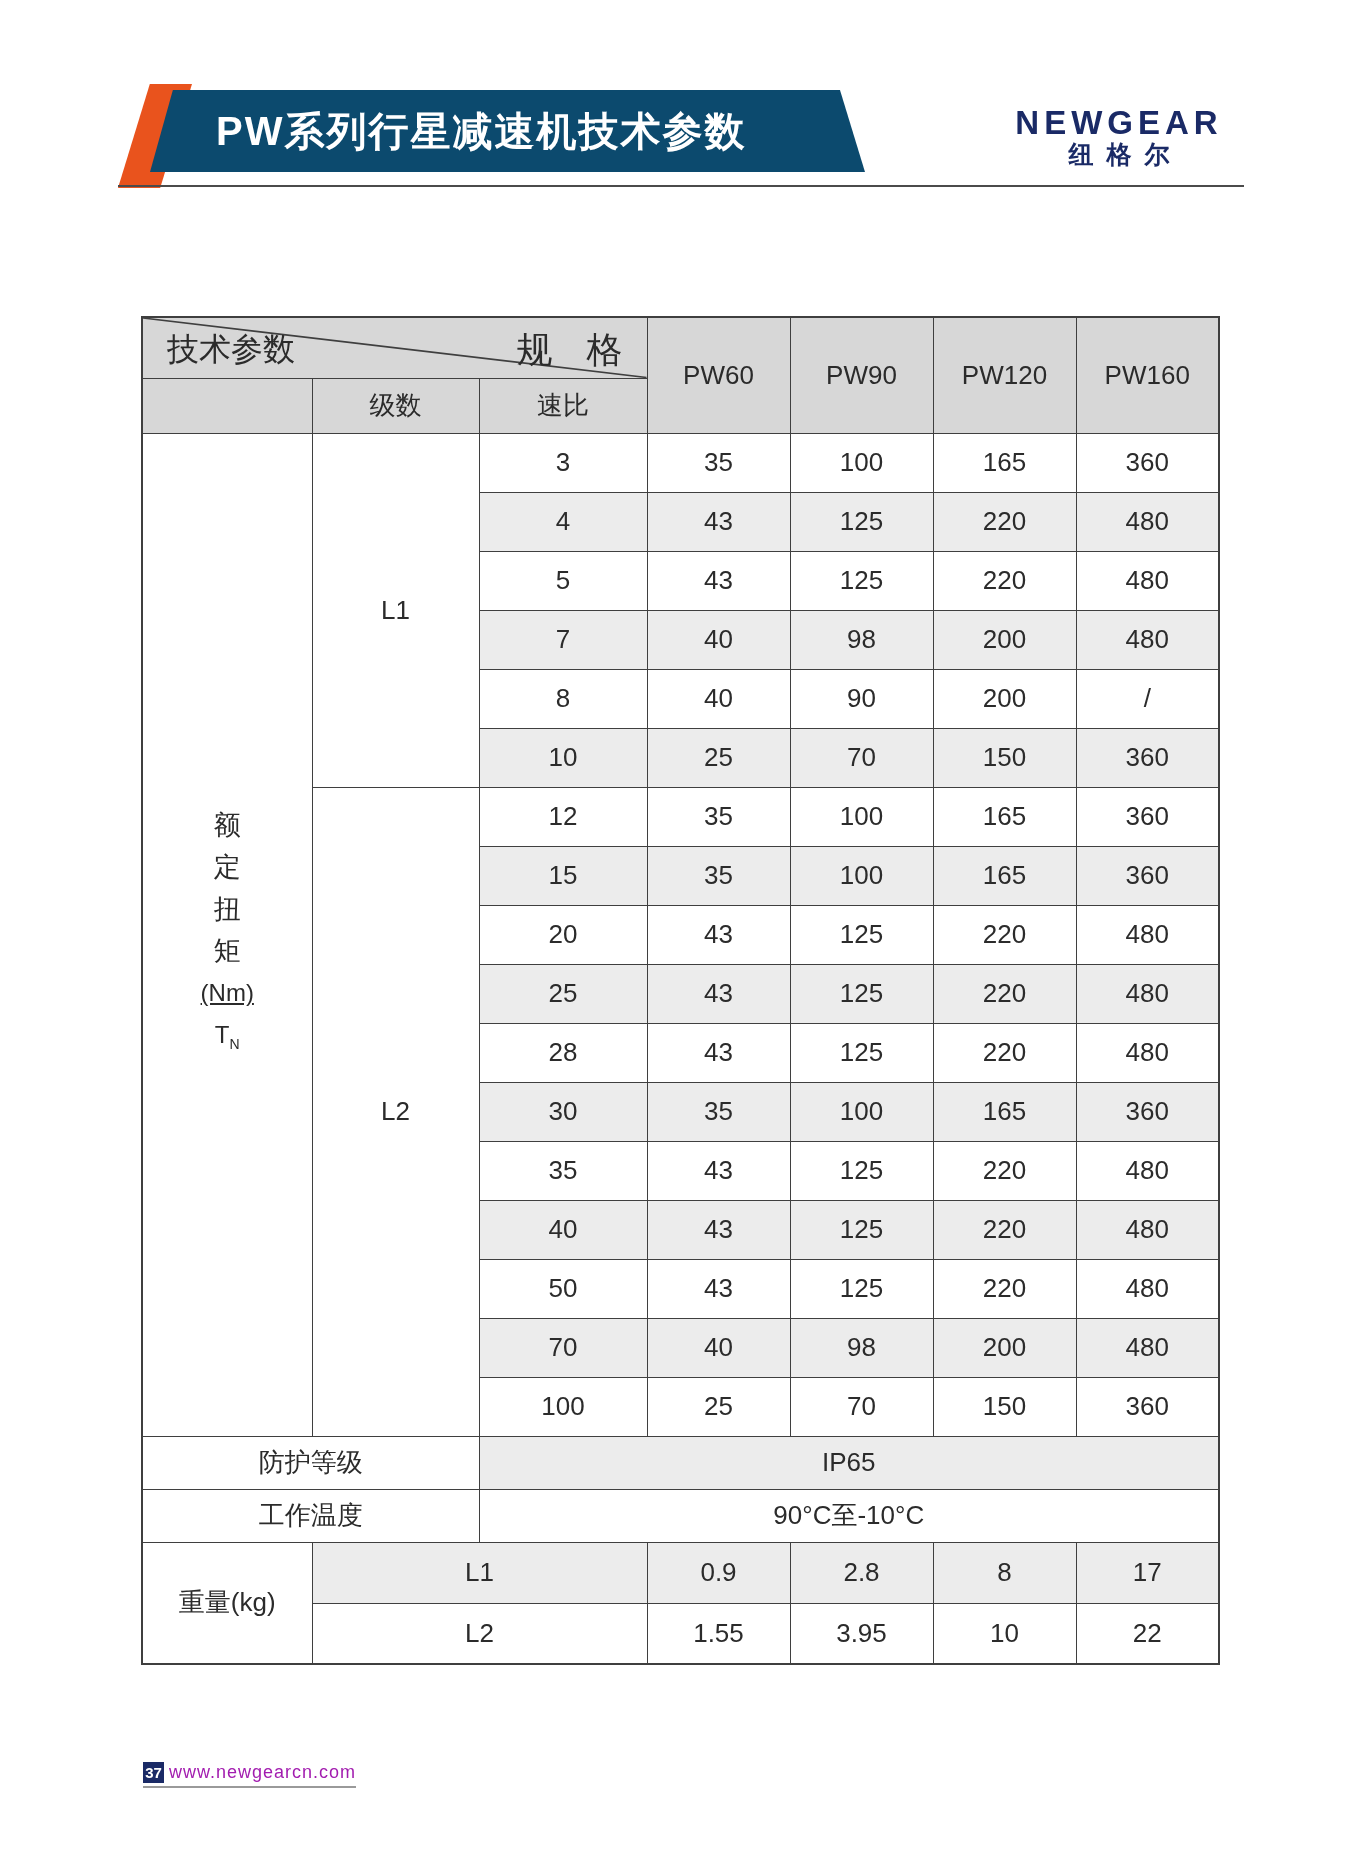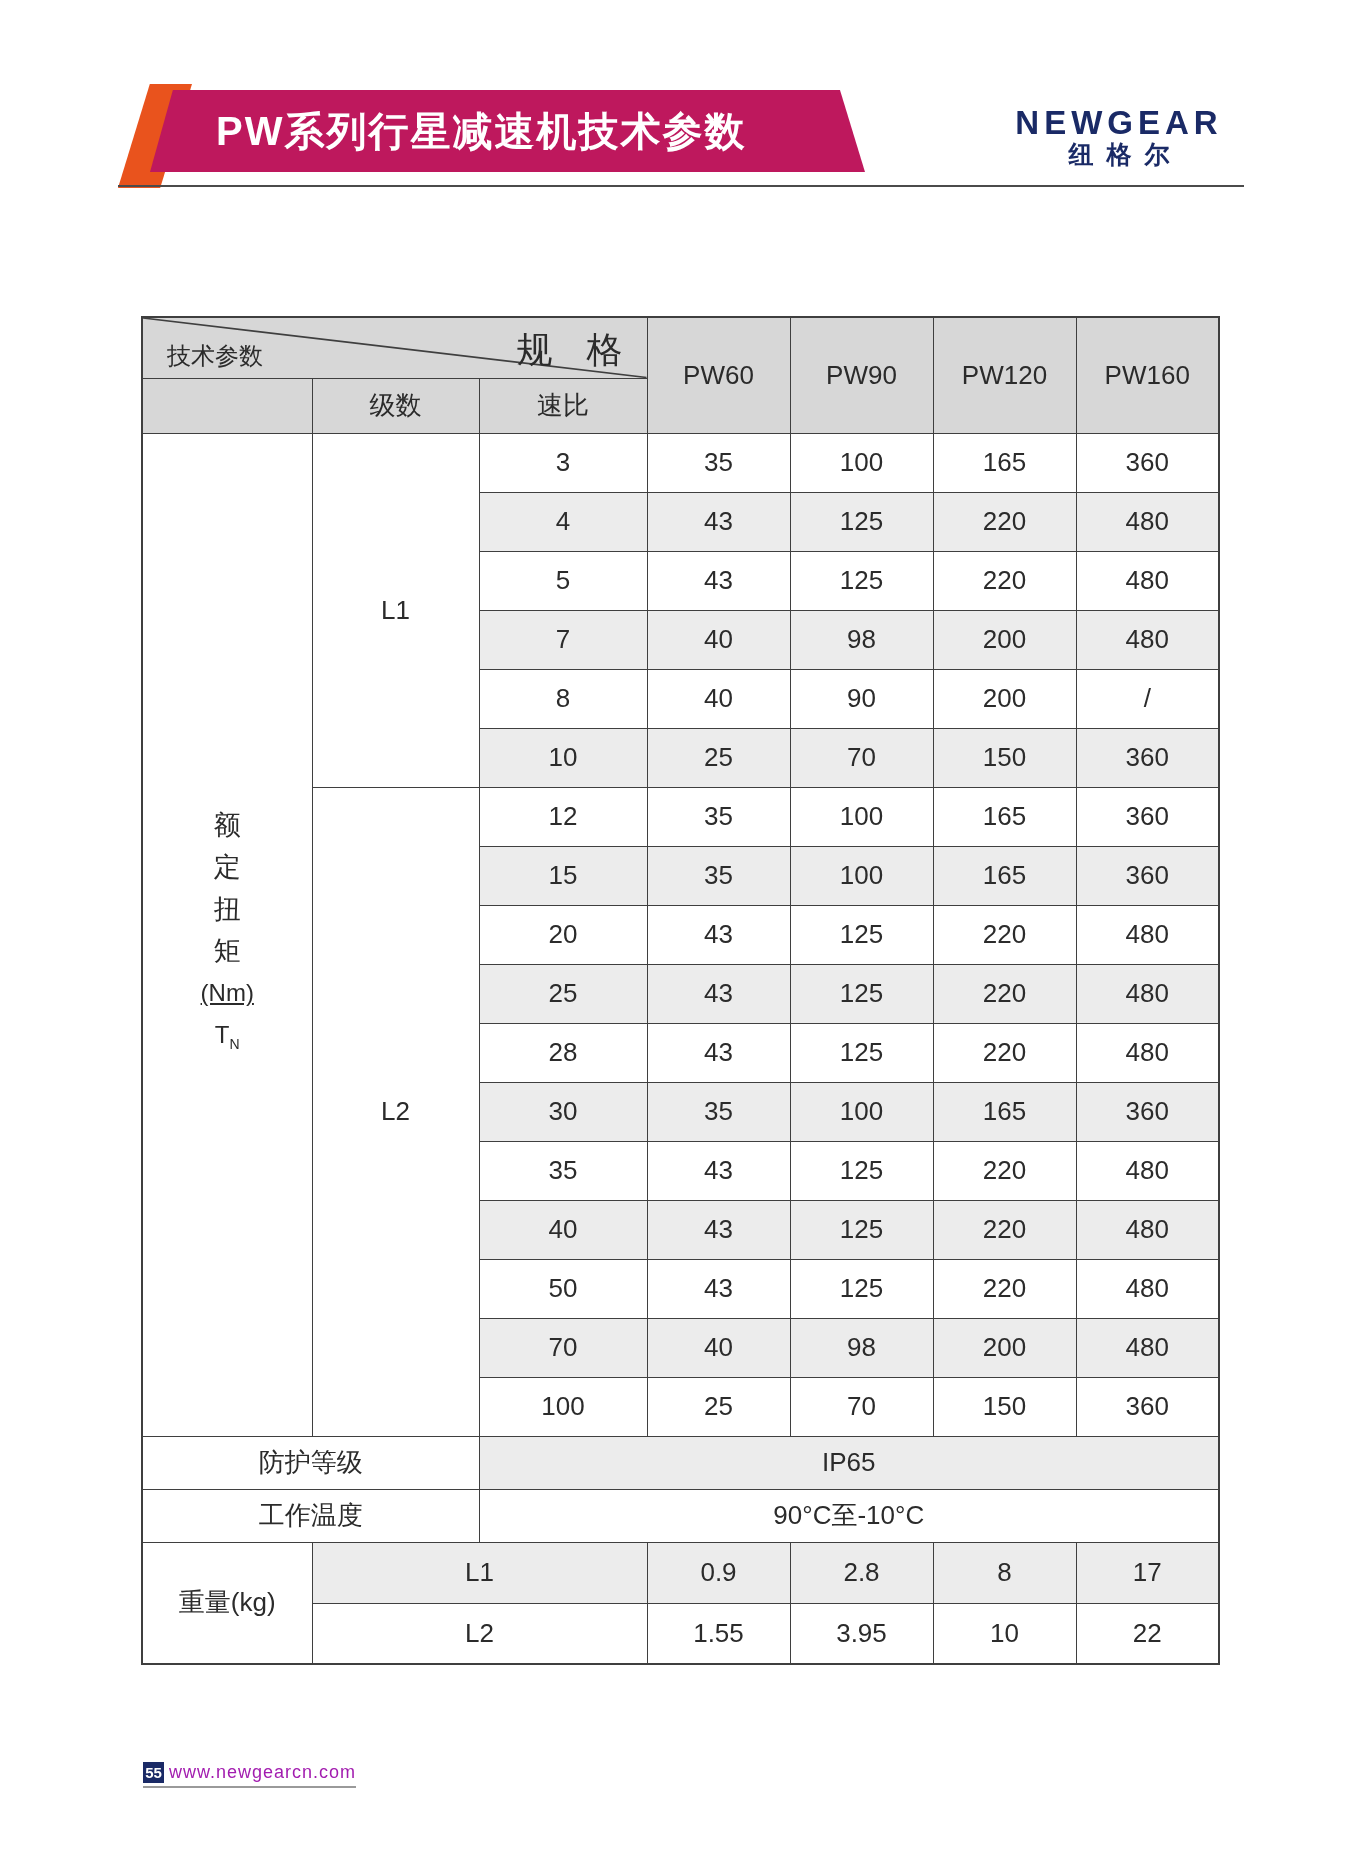--- a/index.html
+++ b/index.html
@@ -51,21 +51,21 @@
   tr.r-band{height:53px;border-radius:17px;}
   tr.r-weight{height:61px;}
   td.b3{border-bottom-width:3px;}
   td.t3{border-top-width:3px;}
   td.t2{border-top-width:2px;}
 
   
   td.corner{position:relative;padding:0;}
   .corner-svg{position:absolute;left:0;top:0;width:100%;height:100%;}
   .corner-tr{position:absolute;top:8px;right:12px;font-size:36px;letter-spacing:12px;}
-  .corner-bl{position:absolute;bottom:6px;left:24px;font-size:24px;}
+  .corner-bl{position:absolute;bottom:6px;left:24px;font-size:32px;}
 
   
   td.torque{vertical-align:middle;}
   .torque-stack{display:flex;flex-direction:column;align-items:center;gap:6px;line-height:36px;}
   .torque-stack .zh{font-size:27px;}
   .torque-stack .unit{font-size:24px;text-decoration:underline;}
   .torque-stack .sym{font-size:24px;}
   .torque-stack sub{font-size:14px;}
 
   
@@ -82,21 +82,21 @@
     margin-right:5px;
   }
   .footer-url{font-size:18px;color:#a21caf;letter-spacing:1px;}
 </style>
 </head>
 <body>
 
 <div class="page">
 
   <div class="orange-bar" style="background: rgb(233, 83, 29);"></div>
-  <div class="navy-banner" style="background: #be185d;">
+  <div class="navy-banner" style="background: #0c4a6e;">
     <div class="page-title">PW系列行星减速机技术参数</div>
   </div>
   <div class="brand" style="color: rgb(26, 42, 102);">
     <div class="brand-name">NEWGEAR</div>
     <div class="brand-cn">纽格尔</div>
   </div>
   <div class="header-rule"></div>
 
   <table class="spec">
     <colgroup>
@@ -285,17 +285,17 @@
         <td colspan="2">L2</td>
         <td>1.55</td>
         <td>3.95</td>
         <td>10</td>
         <td>22</td>
       </tr>
     </tbody>
   </table>
 
   <div class="footer">
-    <div class="page-num" style="background: rgb(26, 42, 102);">55</div>
+    <div class="page-num" style="background: rgb(26, 42, 102);">37</div>
     <div class="footer-url">www.newgearcn.com</div>
   </div>
 
 </div>
 
 </body></html>

